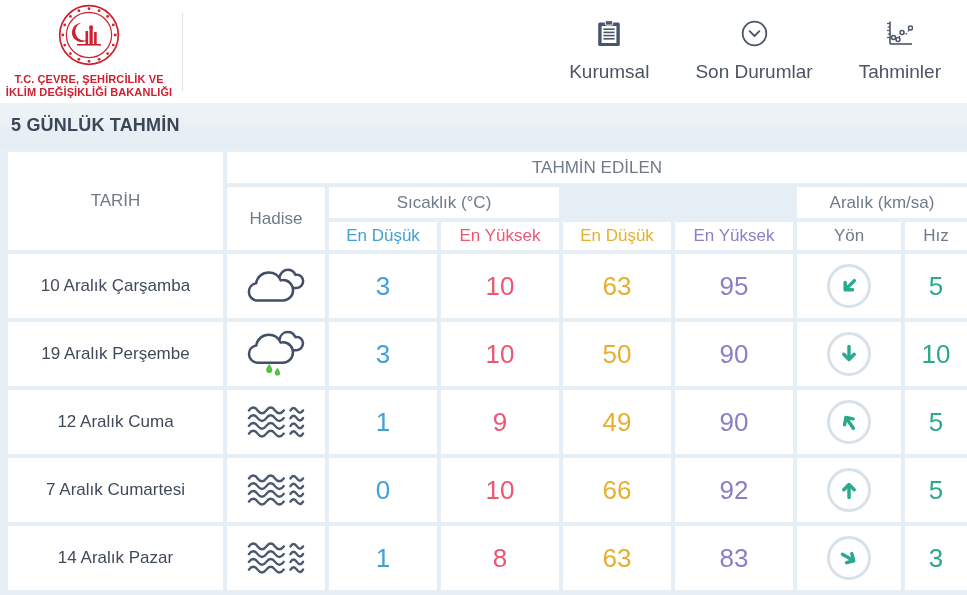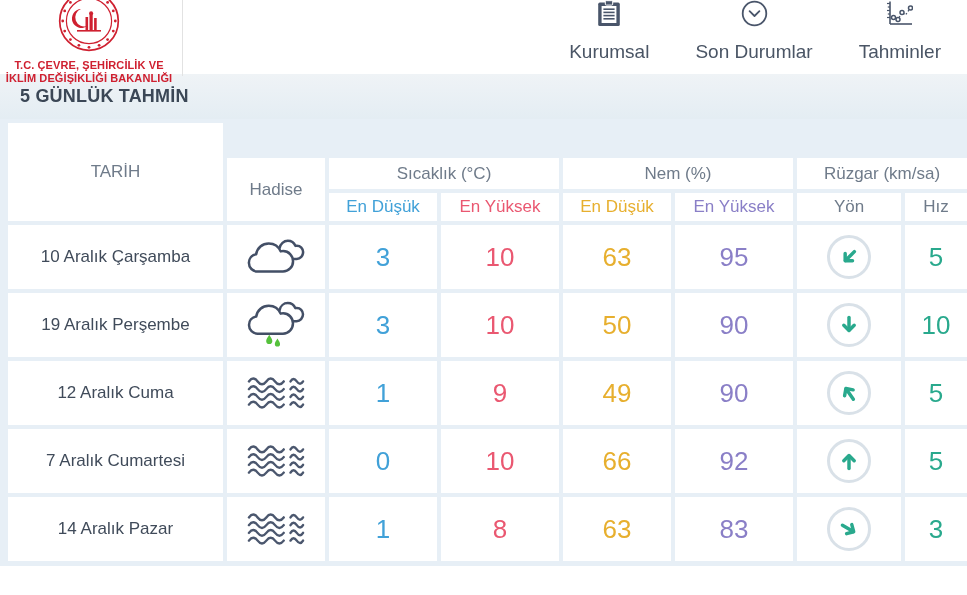--- a/index.html
+++ b/index.html
@@ -1,37 +1,37 @@
 <!DOCTYPE html>
 <html><head>
 <meta charset="utf-8">
 <style>
   * { box-sizing: border-box; margin: 0; padding: 0; }
   html,body { width: 967px; height: 595px; overflow: hidden;
     font-family: "Liberation Sans", sans-serif; background: #fff; }
 
   
-  .topbar { height: 74px; background: #fff; display: flex;
-    justify-content: space-between; padding: 0 16px 0 4px; }
+  .topbar { height: 103px; background: #fff; display: flex;
+    align-items: center; justify-content: space-between; padding: 0 16px 0 4px; }
   .logos { display: flex; align-items: center; }
   .logo-block { display: flex; flex-direction: column; align-items: center; width: 170px; cursor: pointer; }
   .logo-block.mgm { width: 152px; }
   .logo-caption { margin-top: 3px; font-weight: bold; font-size: 11px; line-height: 13px;
     text-align: center; letter-spacing: .1px; }
   .logo-caption.red { color: #cf2030; }
   .logo-caption.gray { color: #4e565e; }
   .logo-divider { width: 1px; height: 78px; background: #e2e2e2; margin: 0 8px; }
 
   .nav { display: flex; gap: 46px; align-items: flex-start; margin-right: 10px; }
   .nav-item { display: flex; flex-direction: column; align-items: center; gap: 9px;
     color: #4a5565; font-size: 19px; cursor: pointer; }
 
   
   .titlebar { height: 45px; background: linear-gradient(#eff3f6, #e4edf3);
-    display: flex; align-items: center; padding-left: 20px; }
+    display: flex; align-items: center; padding-left: 11px; }
   .titlebar h1 { font-size: 18px; font-weight: bold; color: #3b4756; letter-spacing: .2px; }
 
   
   .section { height: 447px; background: #e7eff6; padding: 4px 0 0 8px; }
   .grid { display: grid; height: 438px;
     grid-template-columns: 215px 98px 108px 118px 108px 118px 104px minmax(0,1fr);
     grid-template-rows: 31px 31px 28px repeat(5, 64px); gap: 4px; }
   .cell { background: #fff; display: flex; align-items: center; justify-content: center; }
   .hdr { color: #6f7b8a; font-size: 17px; }
   .val { font-size: 26px; }
@@ -150,24 +150,24 @@
 </div>
 
 <div class="titlebar">
   <h1>5 GÜNLÜK TAHMİN</h1>
 </div>
 
 <div class="section">
   <div class="grid">
 
     <div class="cell hdr" style="grid-area:1/1/4/2">TARİH</div>
+    <div class="cell hdr" style="grid-area:1/2/2/9">TAHMİN EDİLEN</div>
     <div class="cell hdr" style="grid-area:2/2/4/3">Hadise</div>
     <div class="cell hdr" style="grid-area:2/3/3/5">Sıcaklık (°C)</div>
-    <div class="cell hdr" style="grid-area:2/5/3/7">Nem (%)</div>
-    <div class="cell hdr" style="grid-area:2/7/3/9">Rüzgar (km/sa)</div>
+    <div class="cell hdr" style="grid-area:2/7/3/9">Aralık (km/sa)</div>
     <div class="cell hdr v-blue" style="grid-area:3/3/4/4">En Düşük</div>
     <div class="cell hdr v-pink" style="grid-area:3/4/4/5">En Yüksek</div>
     <div class="cell hdr v-orange" style="grid-area:3/5/4/6">En Düşük</div>
     <div class="cell hdr v-purple" style="grid-area:3/6/4/7">En Yüksek</div>
     <div class="cell hdr" style="grid-area:3/7/4/8">Yön</div>
     <div class="cell hdr" style="grid-area:3/8/4/9">Hız</div>
 
     <div class="cell date-cell" style="grid-area:4/1">10 Aralık Çarşamba</div>
     <div class="cell" style="grid-area:4/2">
   <svg width="62" height="44" viewBox="0 0 64 44">

